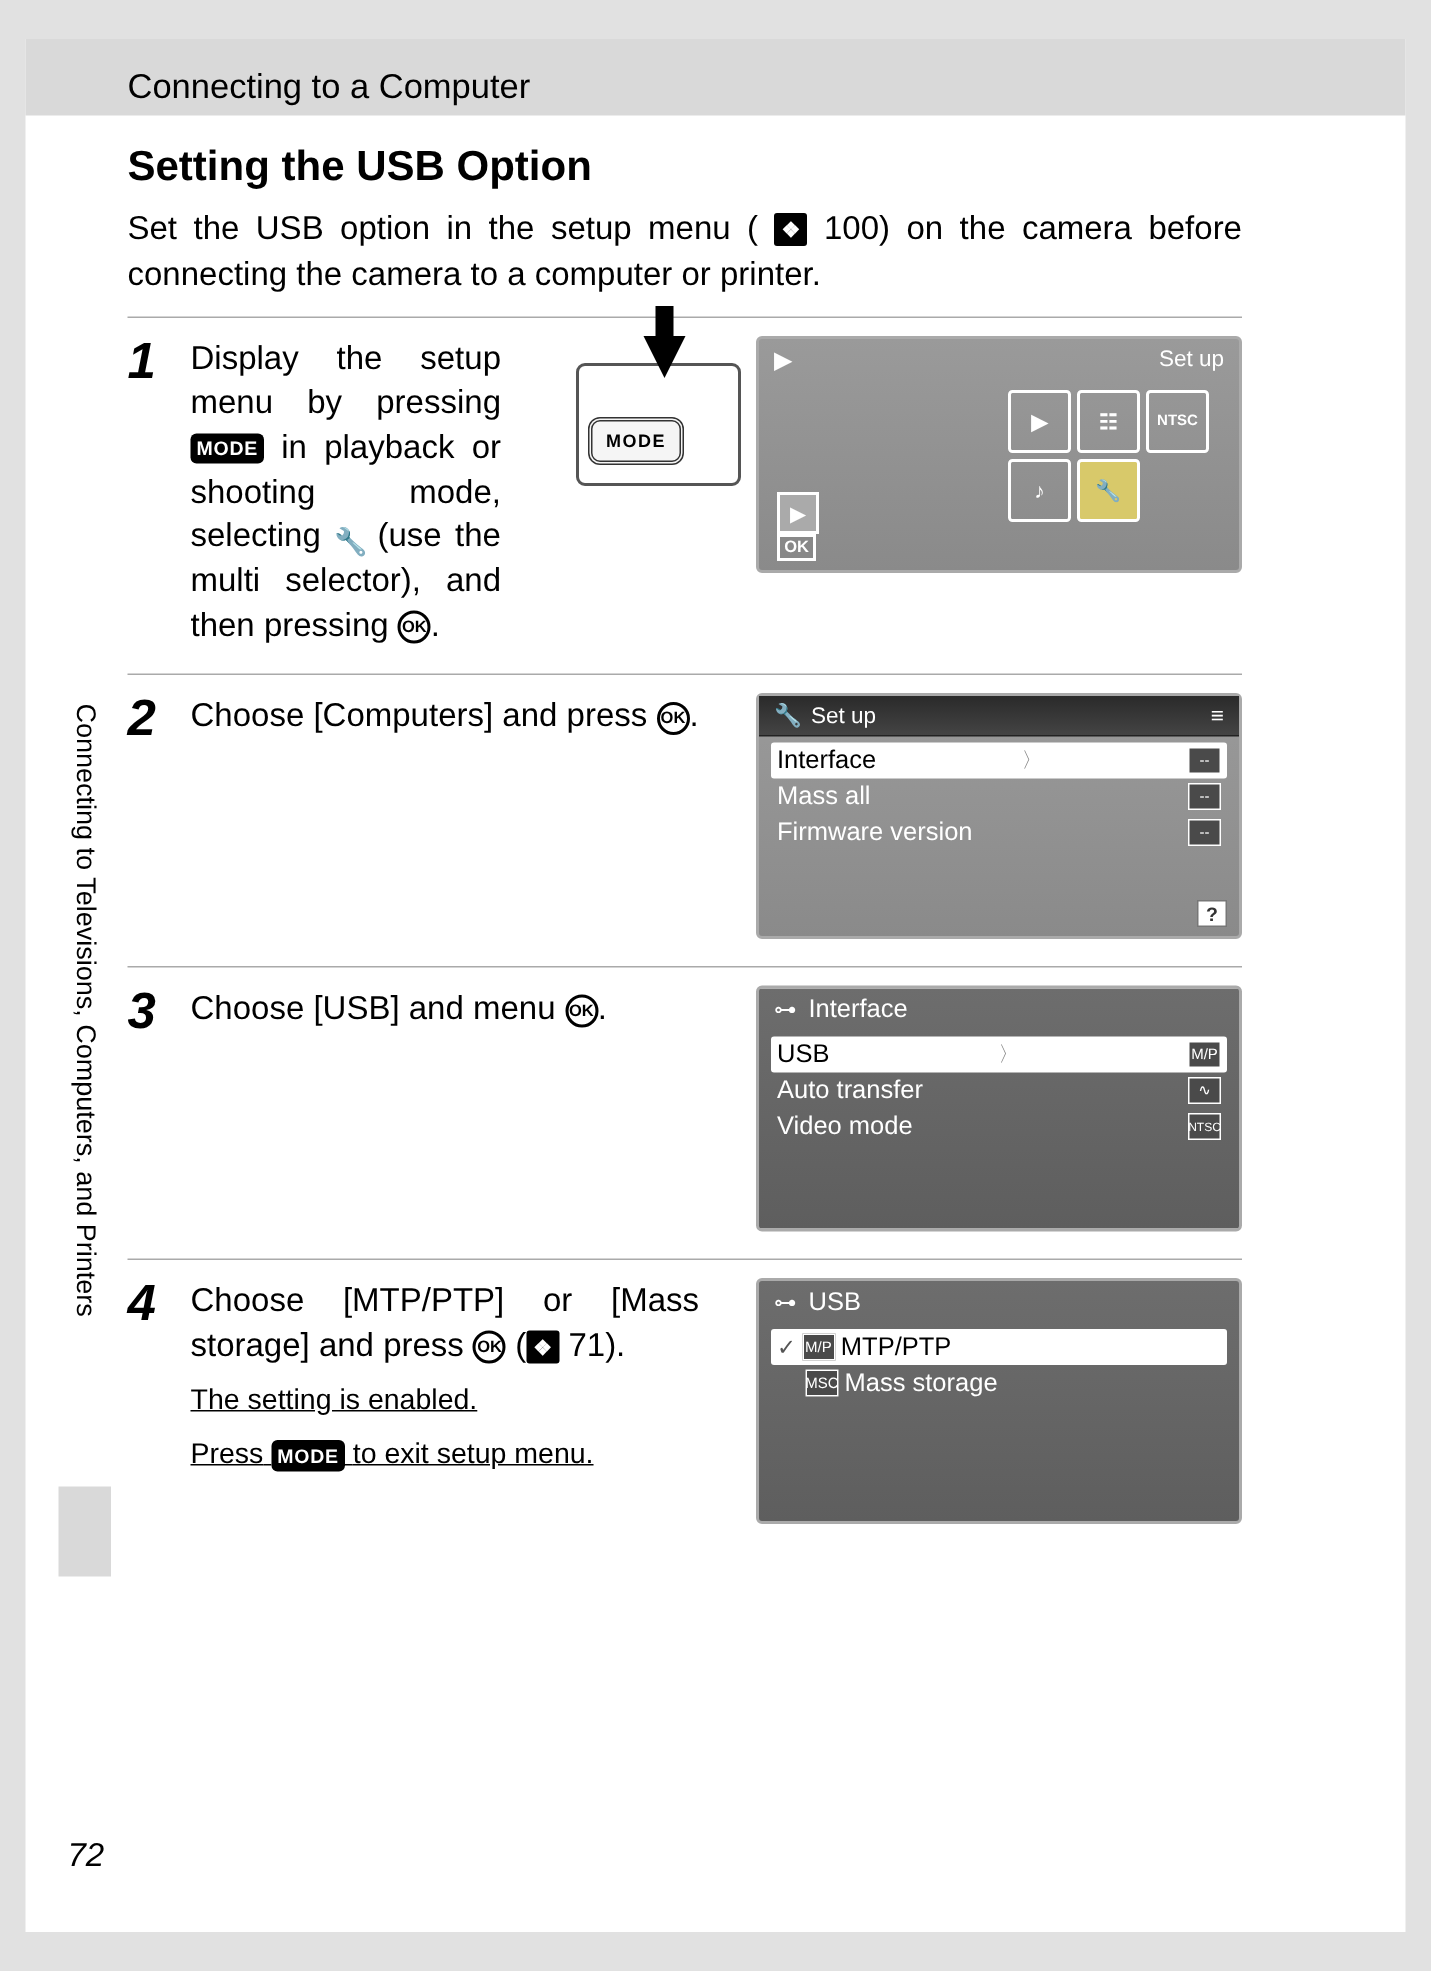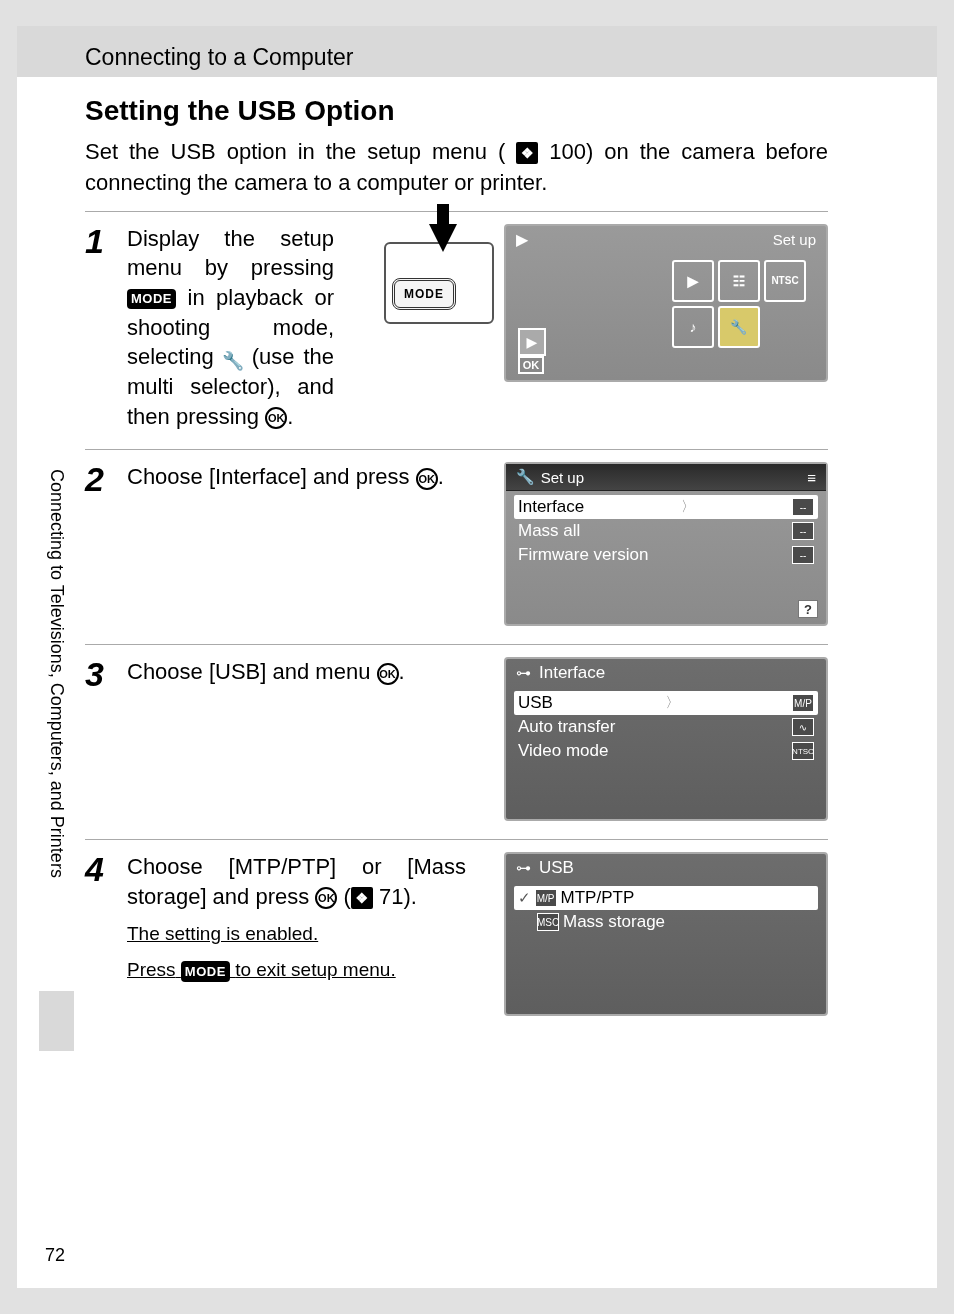--- a/index.html
+++ b/index.html
@@ -248,22 +248,23 @@
     padding: 4px 10px;
     color: #fff; font-size: 17px;
   }
   .tiny-icon {
     color: #fff; font-size: 15px;
   }
   .check { color: #fff; font-size: 15px; }
 
   .page-num {
     position: absolute;
-    left: 28px; bottom: 22px;
-    font-size: 18px;
+    left: 28px; bottom: 38px;
+    font-size: 22px;
+    font-style: italic;
     font-weight: 500;
   }
 
   .step3-right, .step2-right, .step4-right { margin-left: auto; }
 
   .row-pair { display: flex; }
   .row-pair .step-text-col { flex: 1; padding-right: 18px; }
 
 </style>
 </head>
@@ -325,21 +326,21 @@
       </div>
     </div>
 
     <hr class="sep">
 
     <div class="step">
       <div class="step-num">2</div>
       <div class="step-body row-pair">
         <div class="step-text-col">
           <p class="step-text">
-            <span>Choose [Interface] and press</span>
+            <span>Choose [Computers] and press</span>
             <span class="ok-icon">OK</span><span>.</span>
           </p>
         </div>
         <div class="step2-right">
           <div class="lcd lcd-2">
             <div class="lcd-header lcd-header-dark">
               <span class="tiny-icon">🔧</span>
               <span style="margin-right:auto;margin-left:6px">Set up</span>
               <span>≡</span>
             </div>

